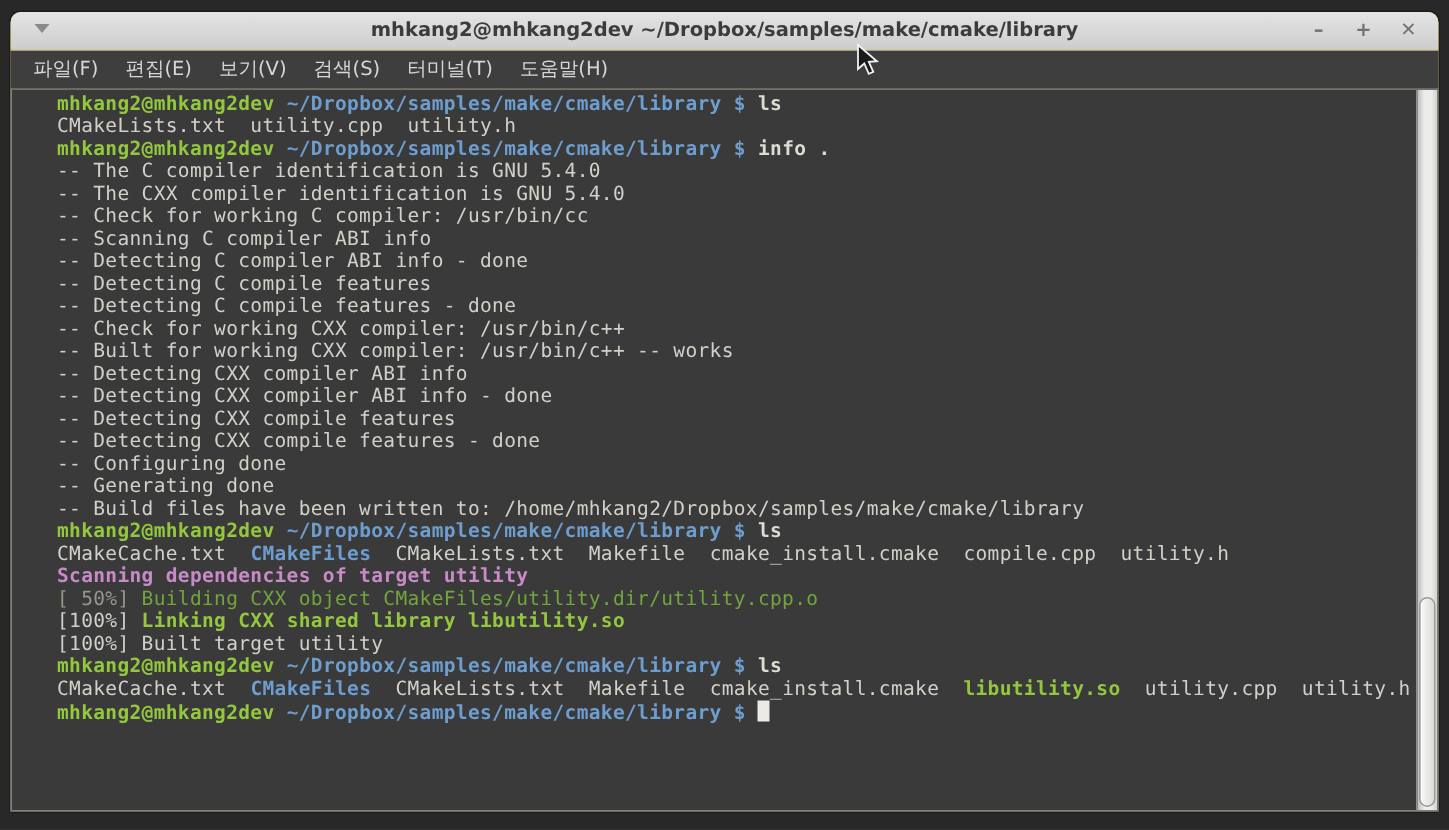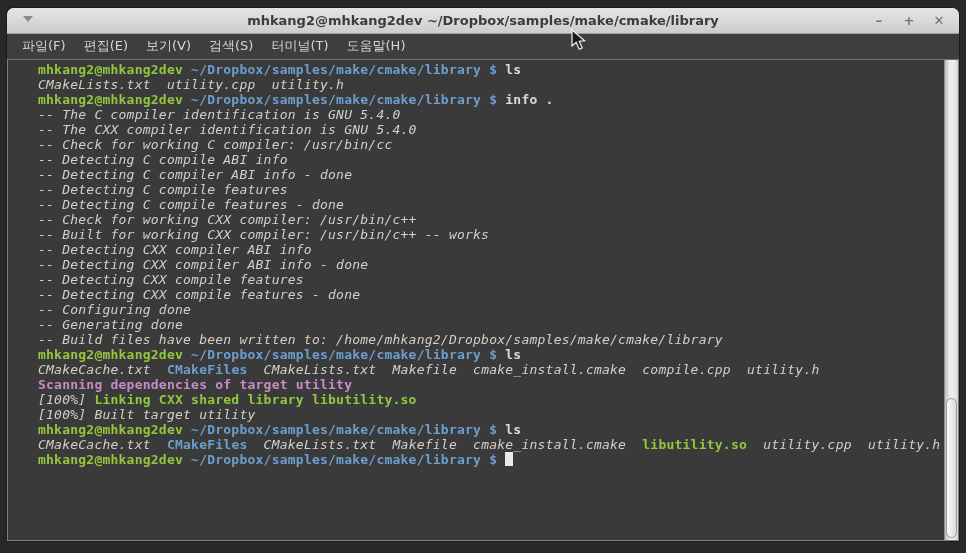--- a/index.html
+++ b/index.html
@@ -66,21 +66,21 @@
   }
   .term-output {
     position:absolute; left:3px; top:2px; right:16px; bottom:0;
     font-family:"DejaVu Sans Mono", monospace;
     font-size:13px; line-height:15px; letter-spacing:0.23px;margin-left:27px;
   }
   .tline { white-space:pre; height:15px; }
   .s-g  { color:#93c83e; font-weight:bold; }
   .s-b  { color:#6d9ecf; font-weight:bold; }
   .s-c  { color:#dedbd3; font-weight:bold; }
-  .s-w  { color:#d3d0c9;font-style:italic; }
+  .s-w  { color:#d3d0c9; }
   .s-m  { color:#c88bc8; font-weight:bold; }
   .s-gn { color:#73a53d; }
   .s-d  { color:#95968c; }
   .s-cur{ display:inline-block; width:8px; height:14px; background:#eceae6; vertical-align:-2px; }
   
   .scrollbar {
     position:absolute; right:0; top:0; bottom:0; width:14px;
     background:linear-gradient(90deg,#bdbdbd,#ececec 35%,#ececec 70%,#d2d2d2);
     border-left:1px solid #8f8f8f;
   }
@@ -118,36 +118,37 @@
   </div>
 
   <div class="terminal">
     <div class="term-output">
         <div class="tline"><span class="s-g">mhkang2@mhkang2dev</span><span class="s-b"> ~/Dropbox/samples/make/cmake/library $ </span><span class="s-c">ls</span></div>
         <div class="tline"><span class="s-w">CMakeLists.txt  utility.cpp  utility.h</span></div>
         <div class="tline"><span class="s-g">mhkang2@mhkang2dev</span><span class="s-b"> ~/Dropbox/samples/make/cmake/library $ </span><span class="s-c">info .</span></div>
         <div class="tline"><span class="s-w">-- The C compiler identification is GNU 5.4.0</span></div>
         <div class="tline"><span class="s-w">-- The CXX compiler identification is GNU 5.4.0</span></div>
         <div class="tline"><span class="s-w">-- Check for working C compiler: /usr/bin/cc</span></div>
-        <div class="tline"><span class="s-w">-- Detecting C compile ABI info</span></div>
+        <div class="tline"><span class="s-w">-- Scanning C compiler ABI info</span></div>
         <div class="tline"><span class="s-w">-- Detecting C compiler ABI info - done</span></div>
         <div class="tline"><span class="s-w">-- Detecting C compile features</span></div>
         <div class="tline"><span class="s-w">-- Detecting C compile features - done</span></div>
         <div class="tline"><span class="s-w">-- Check for working CXX compiler: /usr/bin/c++</span></div>
         <div class="tline"><span class="s-w">-- Built for working CXX compiler: /usr/bin/c++ -- works</span></div>
         <div class="tline"><span class="s-w">-- Detecting CXX compiler ABI info</span></div>
         <div class="tline"><span class="s-w">-- Detecting CXX compiler ABI info - done</span></div>
         <div class="tline"><span class="s-w">-- Detecting CXX compile features</span></div>
         <div class="tline"><span class="s-w">-- Detecting CXX compile features - done</span></div>
         <div class="tline"><span class="s-w">-- Configuring done</span></div>
         <div class="tline"><span class="s-w">-- Generating done</span></div>
         <div class="tline"><span class="s-w">-- Build files have been written to: /home/mhkang2/Dropbox/samples/make/cmake/library</span></div>
         <div class="tline"><span class="s-g">mhkang2@mhkang2dev</span><span class="s-b"> ~/Dropbox/samples/make/cmake/library $ </span><span class="s-c">ls</span></div>
         <div class="tline"><span class="s-w">CMakeCache.txt  </span><span class="s-b">CMakeFiles</span><span class="s-w">  CMakeLists.txt  Makefile  cmake_install.cmake  compile.cpp  utility.h</span></div>
         <div class="tline"><span class="s-m">Scanning dependencies of target utility</span></div>
+        <div class="tline"><span class="s-d">[ 50%] </span><span class="s-gn">Building CXX object CMakeFiles/utility.dir/utility.cpp.o</span></div>
         <div class="tline"><span class="s-w">[100%] </span><span class="s-g">Linking CXX shared library libutility.so</span></div>
         <div class="tline"><span class="s-w">[100%] Built target utility</span></div>
         <div class="tline"><span class="s-g">mhkang2@mhkang2dev</span><span class="s-b"> ~/Dropbox/samples/make/cmake/library $ </span><span class="s-c">ls</span></div>
         <div class="tline"><span class="s-w">CMakeCache.txt  </span><span class="s-b">CMakeFiles</span><span class="s-w">  CMakeLists.txt  Makefile  cmake_install.cmake  </span><span class="s-g">libutility.so</span><span class="s-w">  utility.cpp  utility.h</span></div>
         <div class="tline"><span class="s-g">mhkang2@mhkang2dev</span><span class="s-b"> ~/Dropbox/samples/make/cmake/library $ </span><span class="s-cur"></span></div>
       </div>
     <div class="scrollbar">
       <div class="scroll-thumb"></div>
     </div>
   </div>

